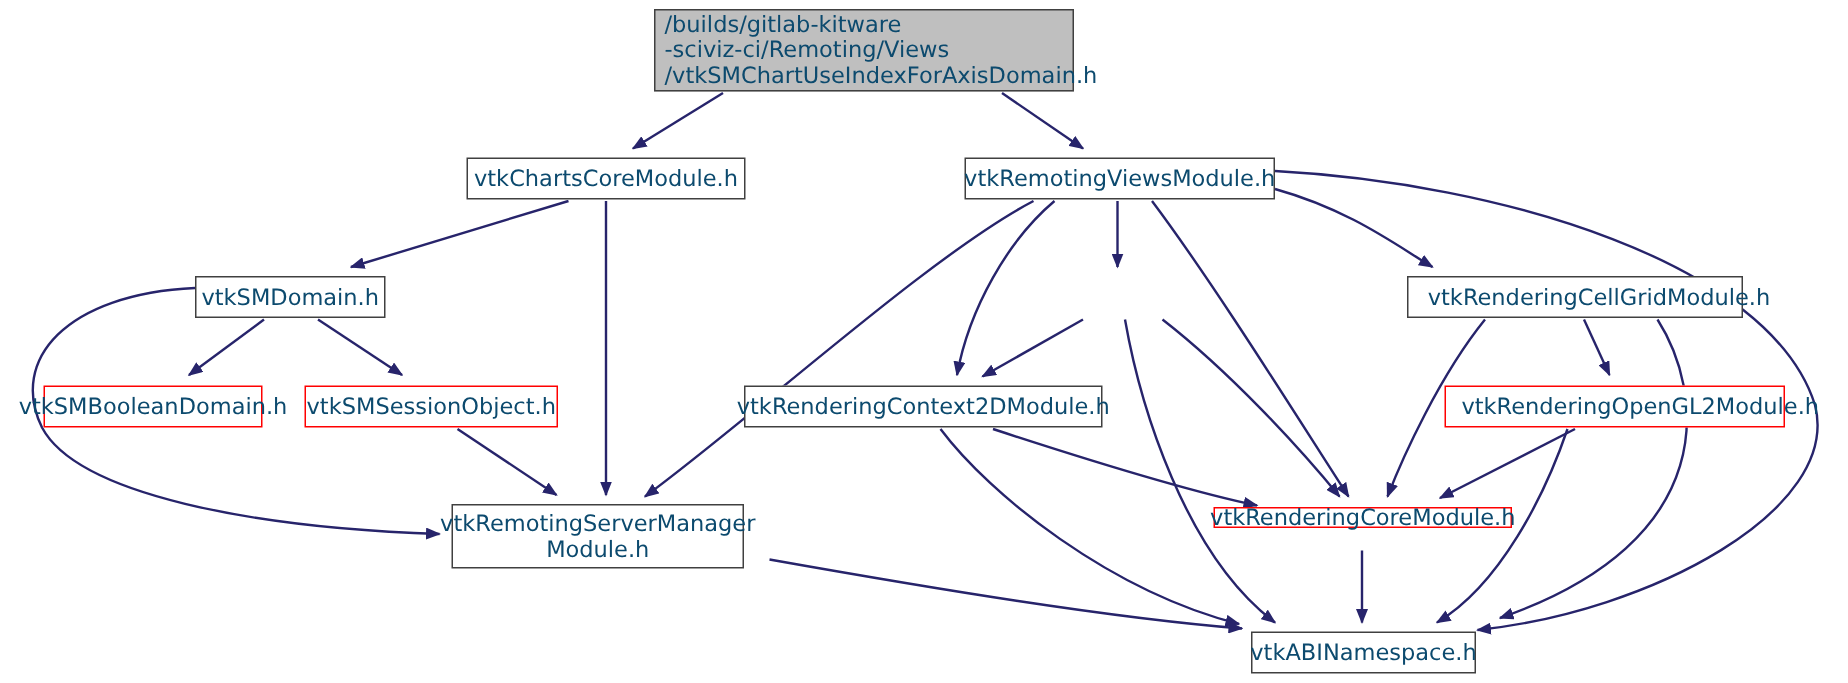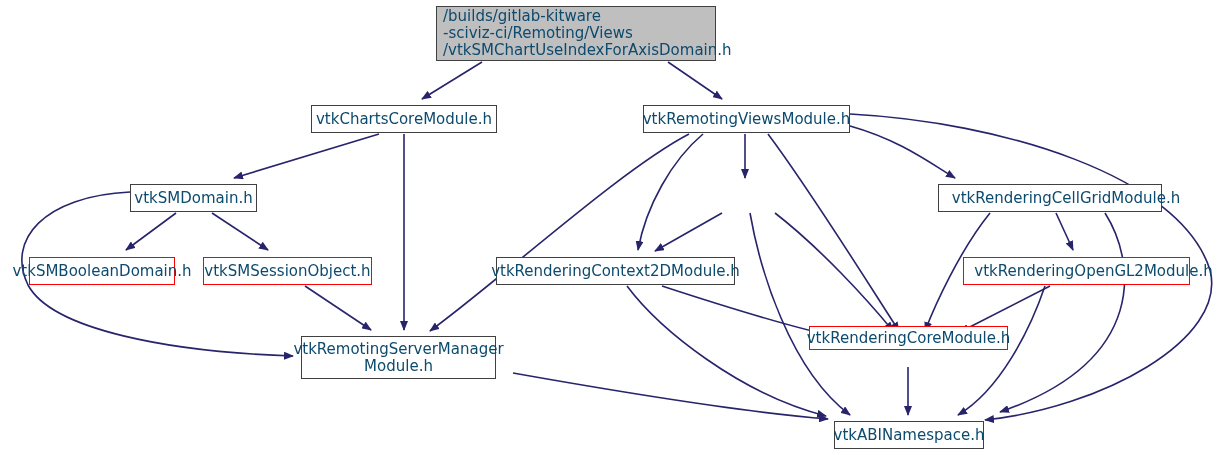--- a/index.html
+++ b/index.html
@@ -156,21 +156,21 @@
 
   <div class="graph-node red" style="left:963px; top:257px; width:227px; height:28px;padding-left:34px;">
     <span class="node-label">vtkRenderingOpenGL2Module.h</span>
   </div>
 
   <div class="graph-node" style="left:301px; top:336px; width:195px; height:43px;">
     <span class="node-label">vtkRemotingServerManager
 Module.h</span>
   </div>
 
-  <div class="graph-node red" style="left:809px; top:326px; width:199px; height:24px;">
+  <div class="graph-node red" style="left:809px; top:338px; width:199px; height:14px;">
     <span class="node-label">vtkRenderingCoreModule.h</span>
   </div>
 
   <div class="graph-node" style="left:834px; top:421px; width:150px; height:28px;">
     <span class="node-label">vtkABINamespace.h</span>
   </div>
 
 </div>
 
 </body></html>

